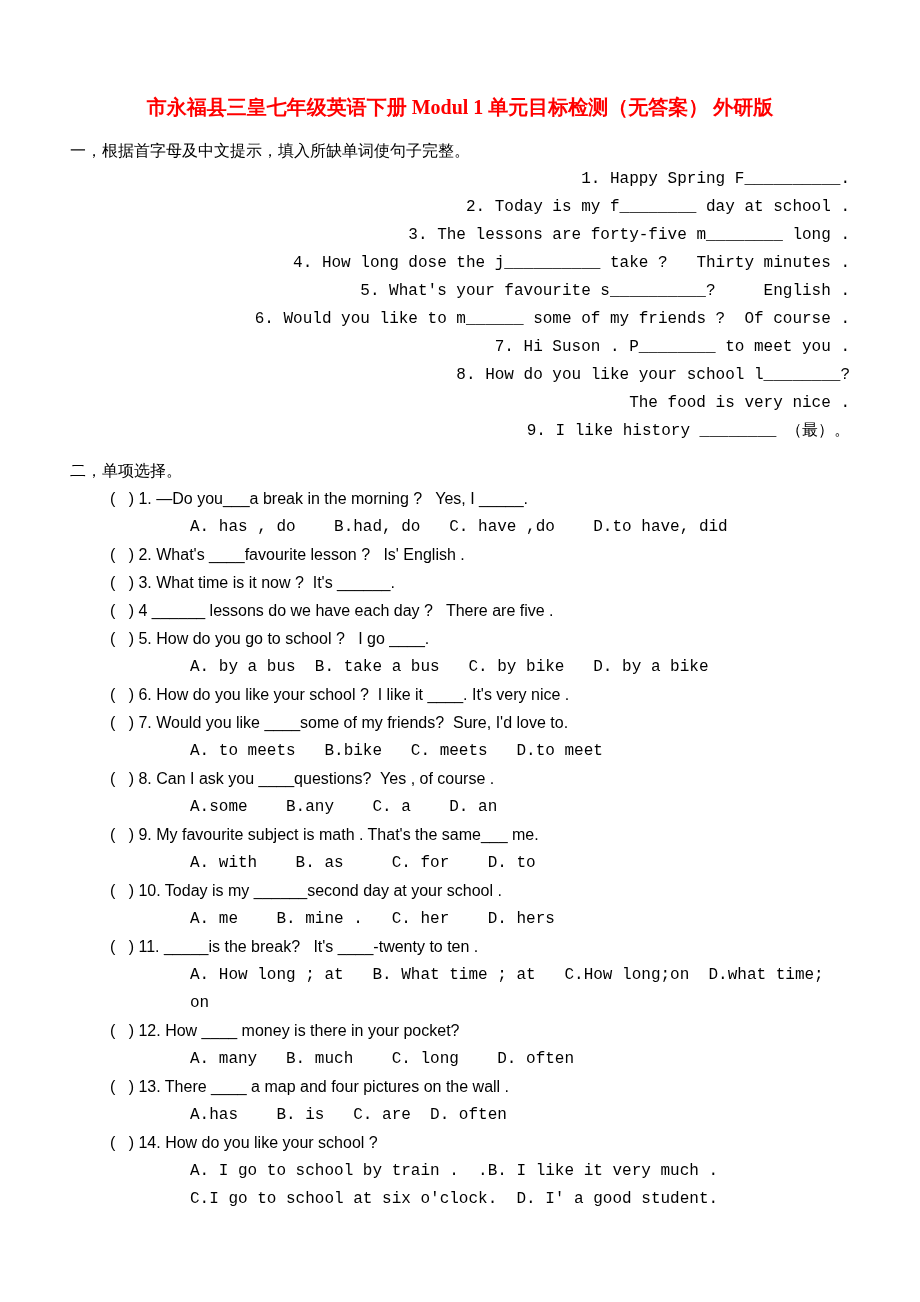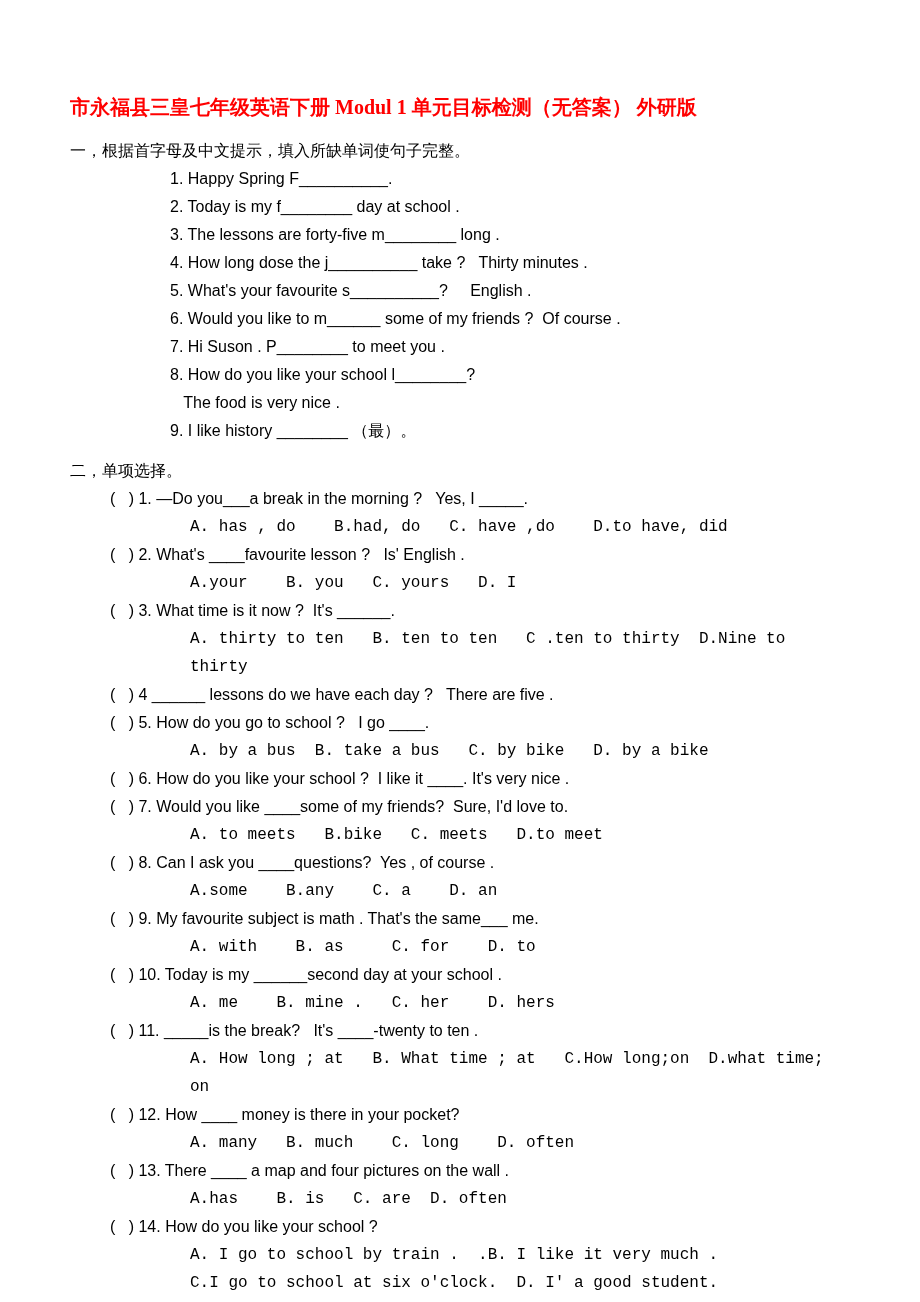--- a/index.html
+++ b/index.html
@@ -12,32 +12,33 @@
     color: #000;
   }
   .page {
     width: 920px;
     padding: 90px 70px 40px 70px;
     box-sizing: border-box;
   }
   .title {
     color: #ff0000;
     font-weight: bold;
-    text-align: left;
+    text-align: center;
     font-size: 20px;
     margin-bottom: 10px;
     font-family: "SimSun", "宋体", serif;
   }
   .section-heading {
     margin-top: 12px;
   }
   .q1-item {
     padding-left: 100px;
-    font-family: Liberation Sans, sans-serif;
+    font-family: Liberation Mono, monospace;
     white-space: pre-wrap;
+    text-align: right;
   }
   .q2-item {
     padding-left: 40px;
     font-family: Liberation Sans, sans-serif;
     white-space: pre-wrap;
   }
   .q2-opts {
     padding-left: 120px;
     font-family: "Courier New", monospace;
     white-space: pre-wrap;
@@ -62,24 +63,22 @@
   <div class="q1-item">8. How do you like your school l________?
    The food is very nice .</div>
   <div class="q1-item">9. I like history ________ （最）。</div>
 
   <div class="section-heading">二，单项选择。</div>
 
   <div class="q2-item">(   ) 1. —Do you___a break in the morning ?   Yes, I _____.</div>
   <div class="q2-opts">A. has , do    B.had, do   C. have ,do    D.to have, did</div>
 
   <div class="q2-item">(   ) 2. What's ____favourite lesson ?   Is' English .</div>
-  <div class="q2-opts">A.your    B. you   C. yours   D. I</div>
 
   <div class="q2-item">(   ) 3. What time is it now ?  It's ______.</div>
-  <div class="q2-opts">A. thirty to ten   B. ten to ten   C .ten to thirty  D.Nine to thirty</div>
 
   <div class="q2-item">(   ) 4 ______ lessons do we have each day ?   There are five .</div>
 
   <div class="q2-item">(   ) 5. How do you go to school ?   I go ____.</div>
   <div class="q2-opts">A. by a bus  B. take a bus   C. by bike   D. by a bike</div>
 
   <div class="q2-item">(   ) 6. How do you like your school ?  I like it ____. It's very nice .</div>
 
   <div class="q2-item">(   ) 7. Would you like ____some of my friends?  Sure, I'd love to.</div>
   <div class="q2-opts">A. to meets   B.bike   C. meets   D.to meet</div>

